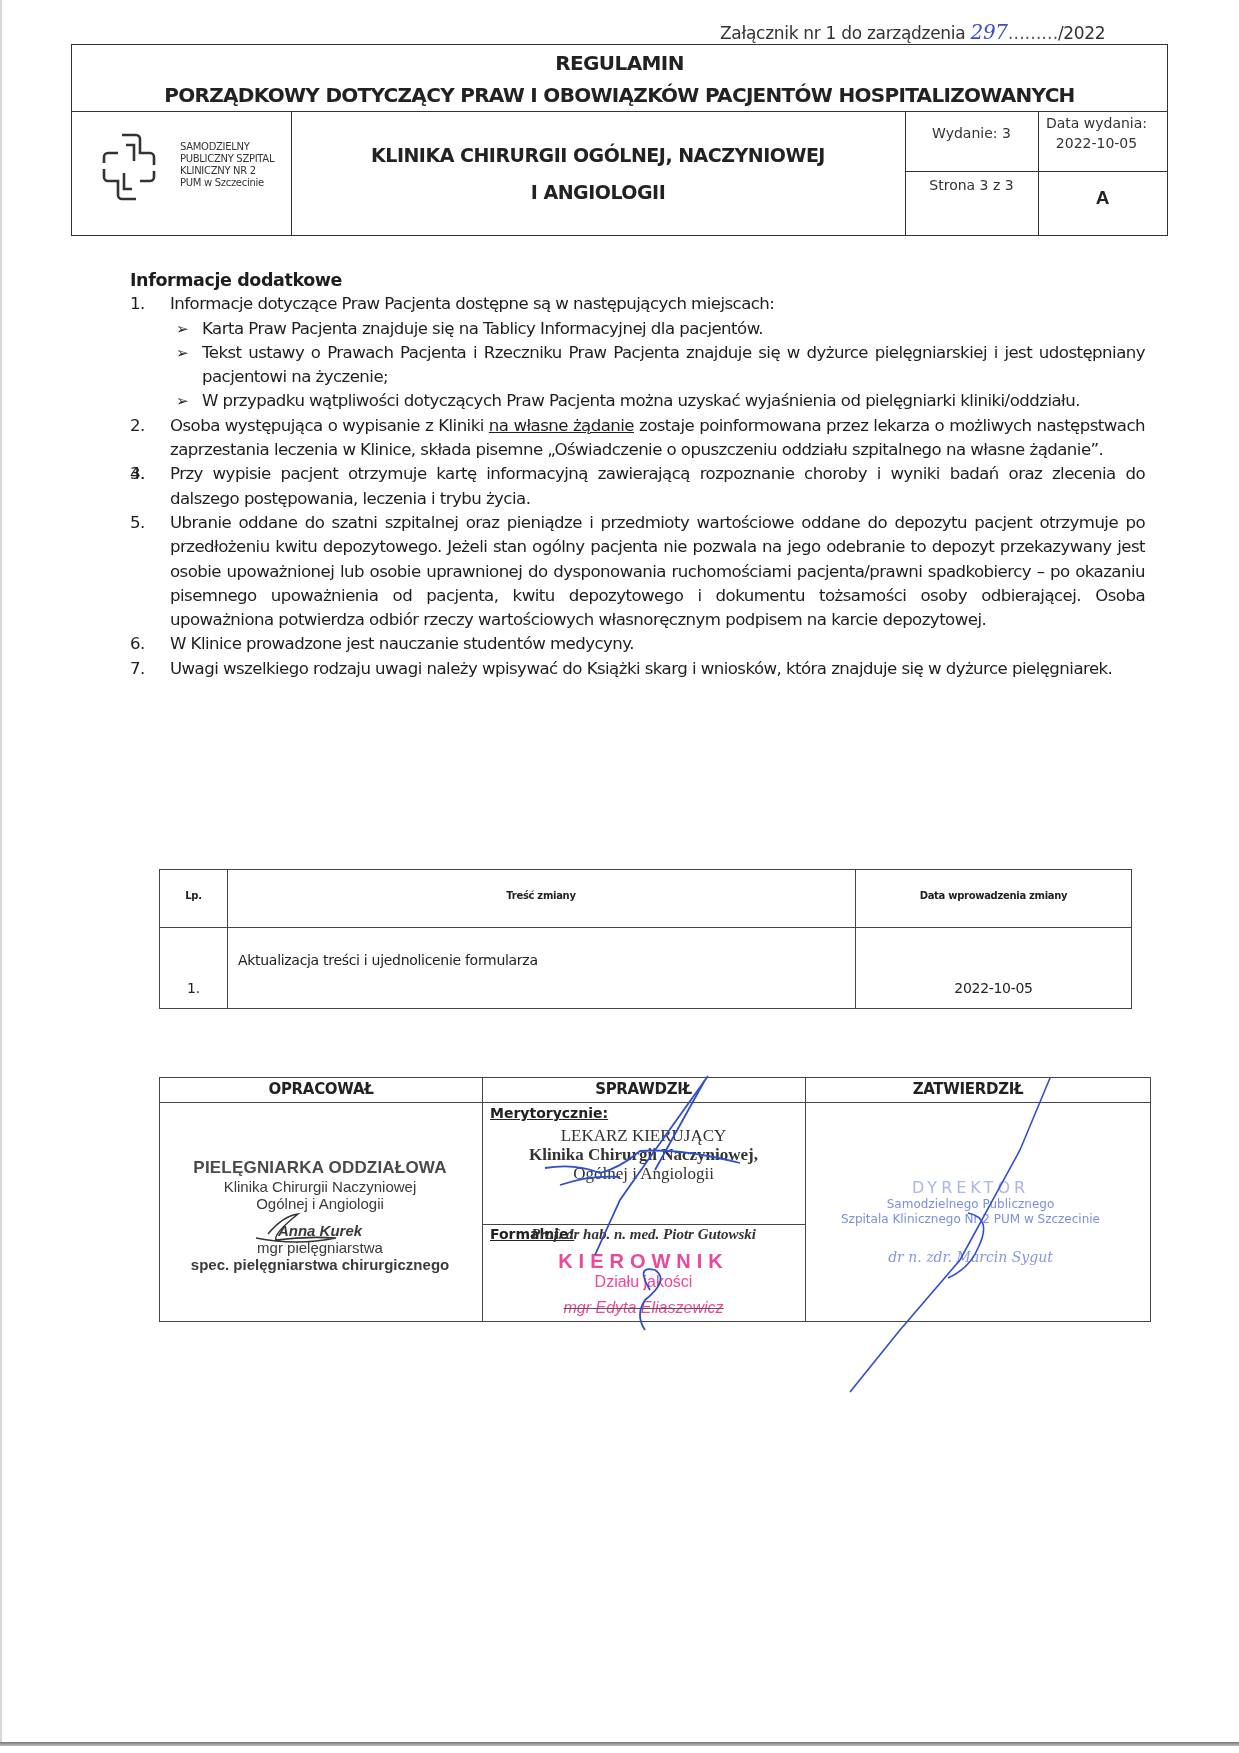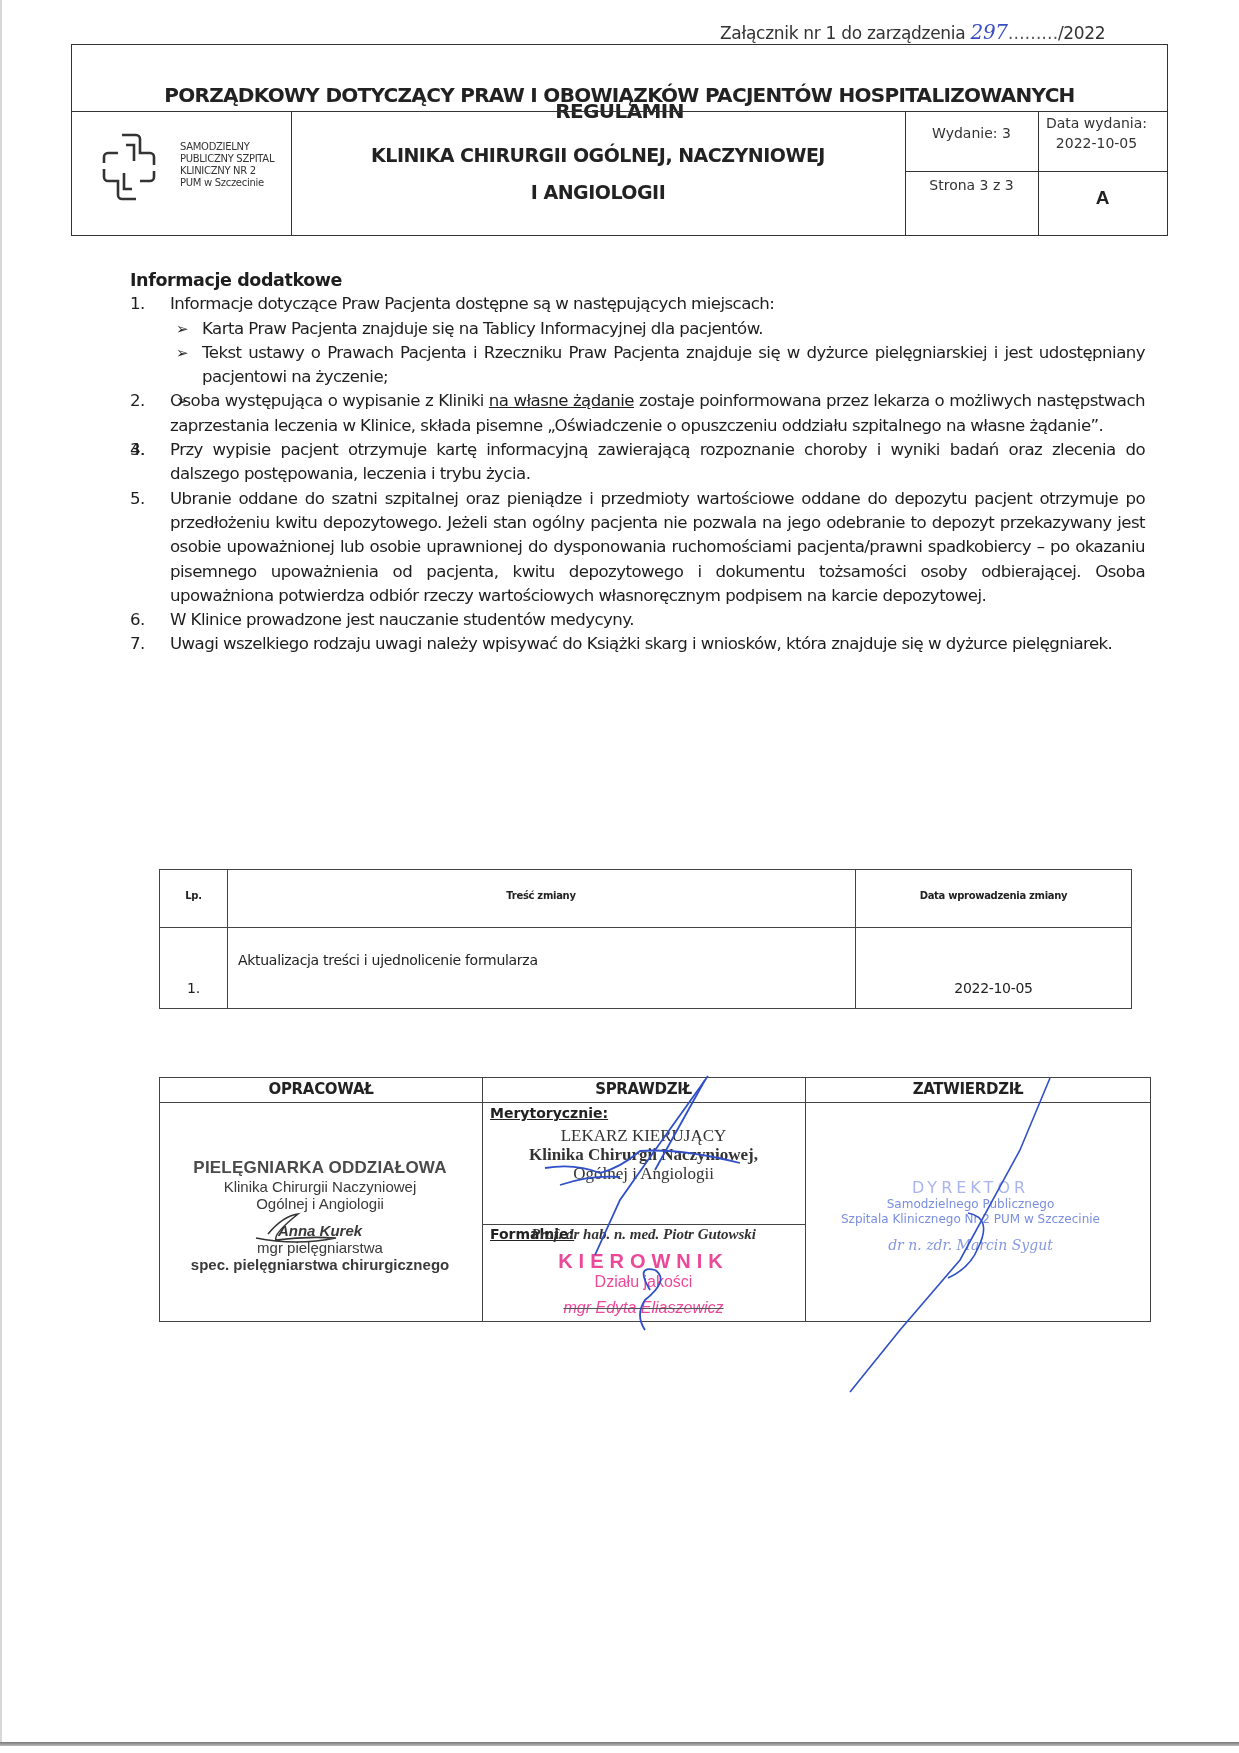--- a/index.html
+++ b/index.html
@@ -13,21 +13,21 @@
 
   .annex {
     position:absolute; left:720px; top:20px; font-size:17px; color:#333;
     font-family:"DejaVu Sans", sans-serif; letter-spacing:-0.3px;
   }
   .annex .num { font-family:"DejaVu Serif", serif; font-style:italic; color:#3a4fc4; font-size:20px; }
   .annex .dots { color:#555; }
 
   
   .hdr { position:absolute; left:71px; top:44px; width:1097px; height:192px; border:1.5px solid #333; box-sizing:border-box; }
-  .hdr .title1 { position:absolute; left:0; right:0; top:6px; text-align:center; font-weight:bold; font-size:20px; font-family:"DejaVu Sans", sans-serif; letter-spacing:-0.6px; color:#222;margin-top:48px;}
+  .hdr .title1 { position:absolute; left:0; right:0; top:6px; text-align:center; font-weight:bold; font-size:20px; font-family:"DejaVu Sans", sans-serif; letter-spacing:-0.6px; color:#222;}
   .hdr .title2 { position:absolute; left:0; right:0; top:38px; text-align:center; font-weight:bold; font-size:20px; font-family:"DejaVu Sans", sans-serif; letter-spacing:-0.7px; color:#222;}
   .hdr .hline { position:absolute; left:0; right:0; top:66px; border-top:1.5px solid #333; }
   .hdr .v1 { position:absolute; left:219px; top:66px; bottom:0; border-left:1.5px solid #333; }
   .hdr .v2 { position:absolute; left:833px; top:66px; bottom:0; border-left:1.5px solid #333; }
   .hdr .v3 { position:absolute; left:966px; top:66px; bottom:0; border-left:1.5px solid #333; }
   .hdr .h2 { position:absolute; left:833px; right:0; top:126px; border-top:1.5px solid #333; }
 
   .logo { position:absolute; left:28px; top:86px; width:58px; height:72px; }
   .logo-text { position:absolute; left:108px; top:96px; font-size:10px; line-height:12px; font-family:"DejaVu Sans", sans-serif; color:#333; letter-spacing:-0.3px; }
   .clinic { position:absolute; left:219px; width:614px; top:92px; text-align:center; font-weight:bold; font-size:19px; line-height:37px; font-family:"DejaVu Sans", sans-serif; letter-spacing:-0.5px; color:#222; }
@@ -76,21 +76,21 @@
 
   .st3 { left:322px; width:323px; top:148px; font-family:"Liberation Serif", serif; font-style:italic; font-weight:bold; font-size:15px; color:#333; }
   .st4 { left:322px; width:323px; top:172px; color:#ec4899; }
   .st4 .k { font-weight:bold; font-size:20px; letter-spacing:6px; }
   .st4 .d { font-size:16px; line-height:18px; }
   .st4 .m { font-style:italic; font-size:16px; margin-top:8px; text-decoration:line-through; text-decoration-color:#555; }
 
   .st5 { left:648px; width:325px; top:100px; color:#7a8ee0; font-family:"DejaVu Sans", sans-serif; }
   .st5 .t { font-size:16px; letter-spacing:4px; color:#a9b5ec; }
   .st5 .s { font-size:12px; line-height:15px; }
-  .st5 .dr { font-family:"DejaVu Serif", serif; font-style:italic; font-size:14px; margin-top:10px; color:#8597e2;}
+  .st5 .dr { font-family:"DejaVu Serif", serif; font-style:italic; font-size:14px; margin-top:22px; color:#8597e2;}
 
   .sig { position:absolute; pointer-events:none; }
 </style>
 </head>
 <body>
 
 <div class="scan-edge-left"></div>
 <div class="scan-edge-bottom"></div>
 
 <div class="annex">
@@ -142,20 +142,21 @@
   <div class="sub">
     <span class="arrow">➢</span>
     <span>Karta Praw Pacjenta znajduje się na Tablicy Informacyjnej  dla pacjentów.</span>
   </div>
   <div class="sub">
     <span class="arrow">➢</span>
     <span>Tekst ustawy o Prawach Pacjenta i Rzeczniku Praw Pacjenta znajduje się w dyżurce pielęgniarskiej i jest udostępniany pacjentowi na życzenie;</span>
   </div>
   <div class="sub">
     <span class="arrow">➢</span>
+    <span>W przypadku wątpliwości dotyczących Praw Pacjenta można uzyskać wyjaśnienia od pielęgniarki kliniki/oddziału.</span>
   </div>
 
   <div class="item">
     <span class="n">2.</span>
     <span>Osoba występująca o wypisanie z Kliniki </span><span class="u">na własne żądanie</span><span> zostaje poinformowana przez lekarza o możliwych następstwach zaprzestania leczenia w Klinice, składa pisemne „Oświadczenie o opuszczeniu oddziału szpitalnego na własne żądanie”.</span>
   </div>
   <div class="item">
     <span class="n">3.</span>
   </div>
   <div class="item">

